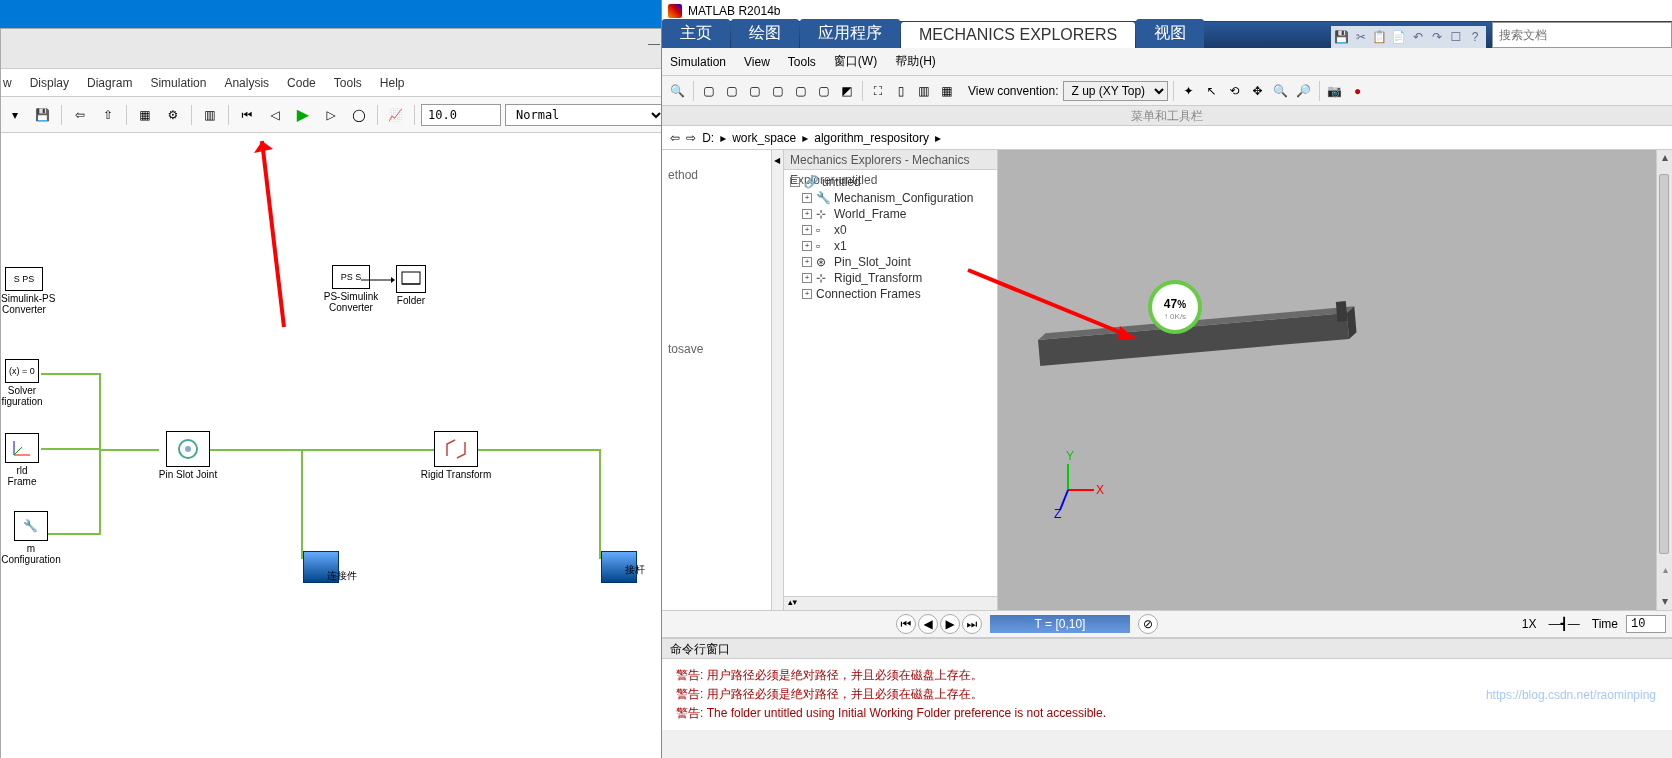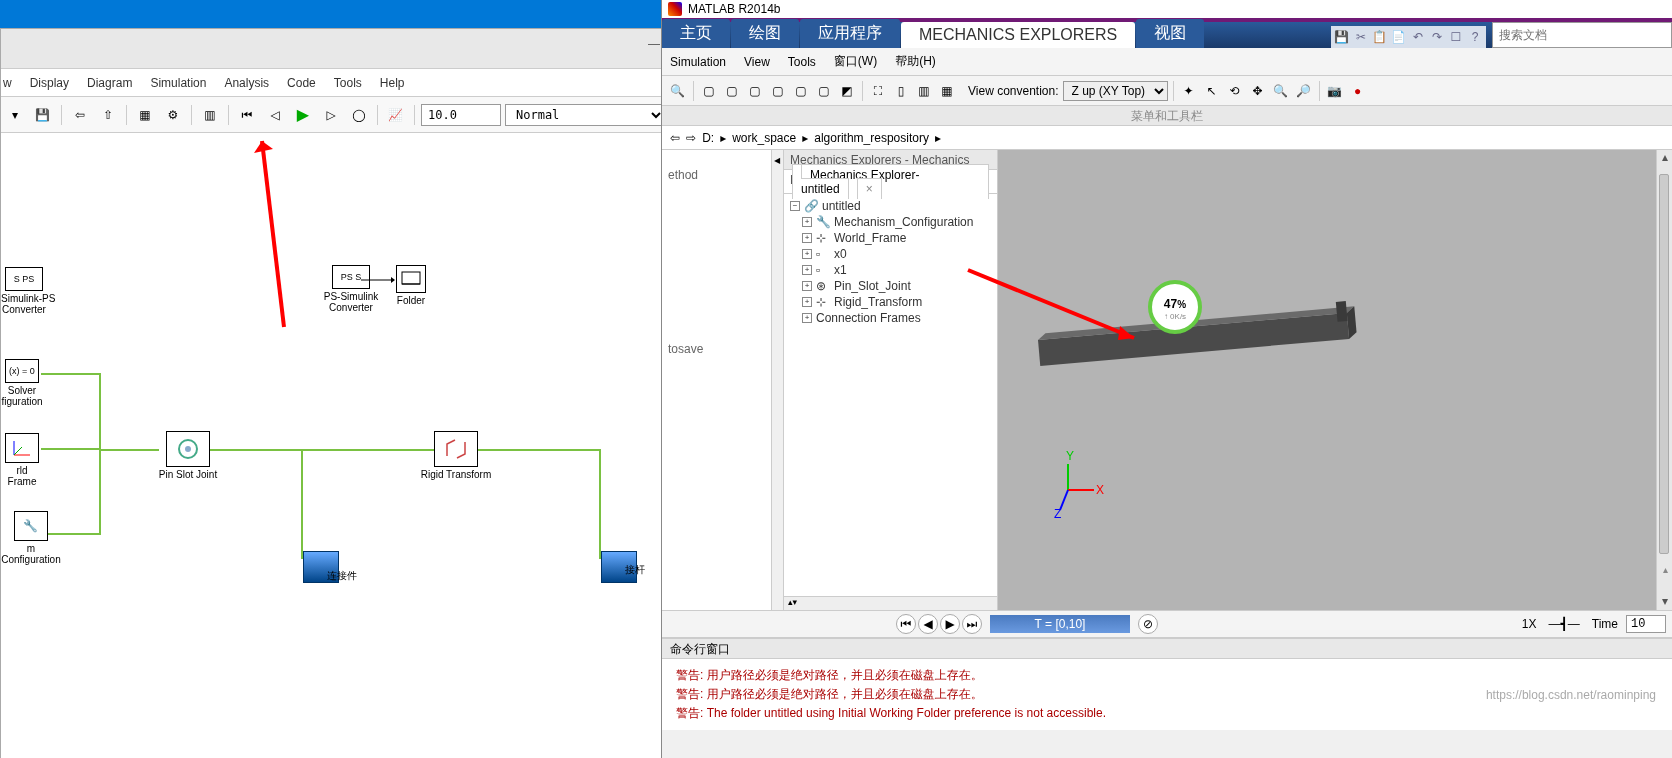--- a/index.html
+++ b/index.html
@@ -18,21 +18,21 @@
 .sim-mode{width:160px;height:22px;border:1px solid #999;padding:0 6px;font-family:monospace;background:#fff}
 .sim-canvas{position:relative;height:620px;background:#fff}
 .block{position:absolute;text-align:center}
 .block .box{border:1px solid #000;background:#fff;display:flex;align-items:center;justify-content:center;margin:0 auto}
 .block .lbl{font-size:10px;color:#000;margin-top:2px}
 .wire-g{position:absolute;background:#7ac142}
 
 .red-arrow{position:absolute;pointer-events:none}
 
 .matlab-win{position:absolute;left:661px;top:0;width:1011px;height:758px;background:#f0f0f0;border-left:1px solid #888}
-.mat-title{height:22px;background:#fff;display:flex;align-items:center;gap:6px;padding:0 6px;border-bottom:4px solid #701a75}
+.mat-title{height:22px;background:#fff;display:flex;align-items:center;gap:6px;padding:0 6px;border-bottom:1px solid #701a75}
 .mat-logo{width:14px;height:14px;background:linear-gradient(45deg,#f80,#c00 60%,#00f);border-radius:2px}
 .mat-tabs{height:26px;background:linear-gradient(#2a5a9a,#1a3a6a);display:flex;align-items:flex-end}
 .mat-tab{padding:4px 18px;color:#fff;background:#2a5a9a;border-radius:3px 3px 0 0;margin-right:1px;font-size:16px}
 .mat-tab.active{background:#fff;color:#333}
 .mat-tab-icons{margin-left:auto;display:flex;gap:3px;padding:3px;background:#d8e0ec}
 .mat-tab-icons span{width:16px;height:16px;display:flex;align-items:center;justify-content:center;color:#668}
 .mat-search{background:#fff;border:1px solid #999;height:20px;padding:12px 6px;width:180px;margin-left:6px}
 .mat-menu2{height:28px;display:flex;align-items:center;gap:18px;padding:0 8px;background:#f4f4f4;border-bottom:1px solid #ccc}
 .mat-tb2{height:30px;display:flex;align-items:center;gap:3px;padding:0 6px;background:#f4f4f4;border-bottom:1px solid #ccc}
 .mat-tb2 .tb-btn{width:20px;height:20px}
@@ -61,21 +61,21 @@
 .viewer-scroll .arw{position:absolute;left:0;width:16px;height:16px;text-align:center;line-height:14px;color:#555}
 .play-ctrl{height:28px;display:flex;align-items:center;gap:2px;padding:0 6px;background:#f4f4f4;border-top:1px solid #ccc;border-bottom:1px solid #ccc}
 .play-btn{width:20px;height:20px;border:1px solid #aaa;border-radius:50%;display:flex;align-items:center;justify-content:center;background:#fff}
 .play-slider{flex:0 0 140px;height:18px;background:linear-gradient(#4a7ac0,#6a9ae0);color:#fff;text-align:center;line-height:18px;margin:0 6px}
 .cmd-win{border-top:1px solid #ccc;background:#fff}
 .cmd-title{height:20px;background:#e8e8e8;padding:0 8px;line-height:20px;border-bottom:1px solid #ccc}
 .cmd-body{padding:6px 14px;font-family:monospace;color:#a00}
 .cmd-body div{margin:2px 0}
 
 .desktop-bg{position:absolute;left:0;top:0;width:770px;height:28px;background:#0078d7}
-.watermark{position:absolute;right:16px;bottom:56px;color:#404040;font-size:12px;opacity:.45}
+.watermark{position:absolute;right:16px;bottom:56px;color:#3b82f6;font-size:12px;opacity:.45}
 </style>
 </head>
 <body>
 
 <div class="desktop-bg"></div>
 
 <div class="simulink-win" style="top:28px">
   <div class="sim-title">
     <div class="win-ctrl">
       <span>—</span>
@@ -290,23 +290,20 @@
   <div class="mat-body">
     <div class="left-pane">
       <div>ethod</div>
       <div style="margin-top:160px">tosave</div>
     </div>
     <div class="mid-col">
         <span class="dot">◀</span>
       </div>
     <div class="tree-pane">
       <div class="tree-title">Mechanics Explorers - Mechanics Explorer-untitled</div>
-      <div class="tree-tab">
-        <span><span>Mechanics Explorer-untitled</span><span class="x">×</span></span>
-      </div>
       <div class="tree-list">
         <div class="tree-item">
             <span class="exp">−</span>
             <span class="icon">🔗</span>
             <span>untitled</span>
           </div>
         <div class="tree-item" style="padding-left:14px">
             <span class="exp">+</span>
             <span class="icon">🔧</span>
             <span>Mechanism_Configuration</span>

